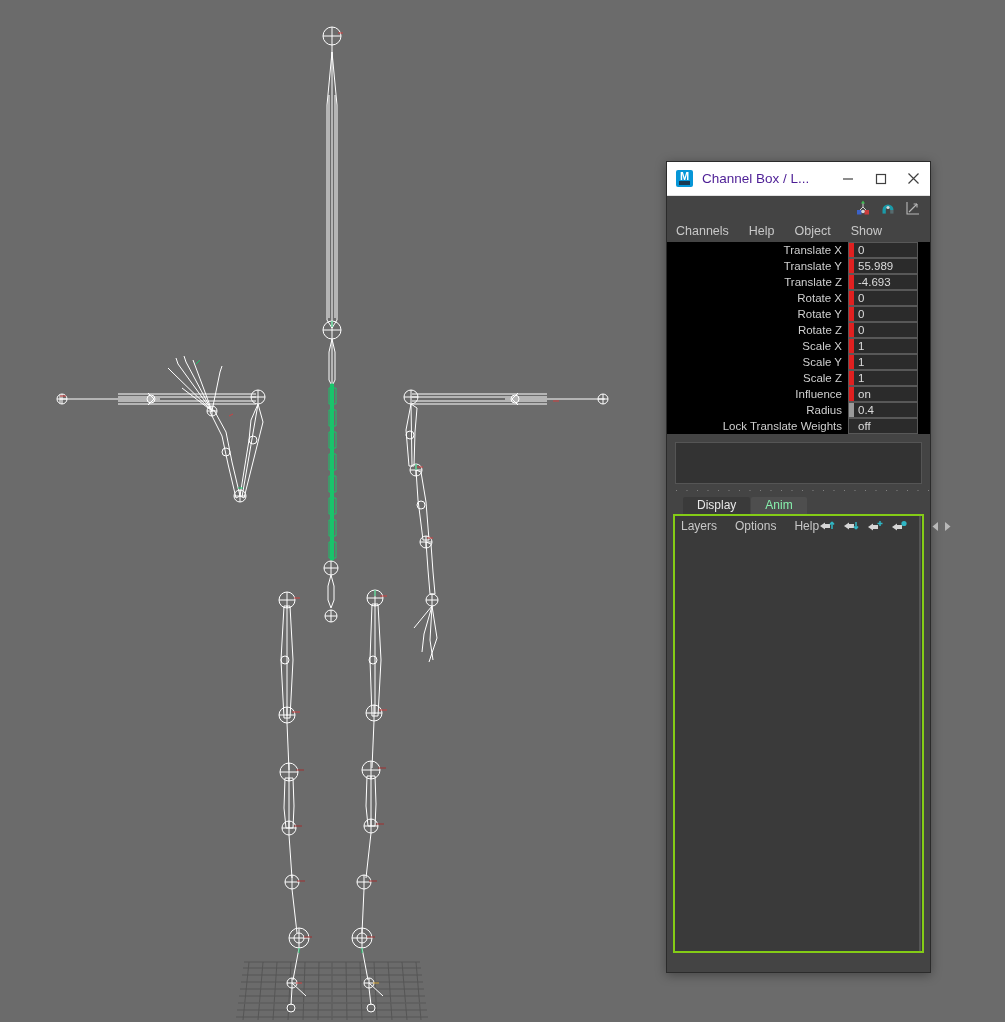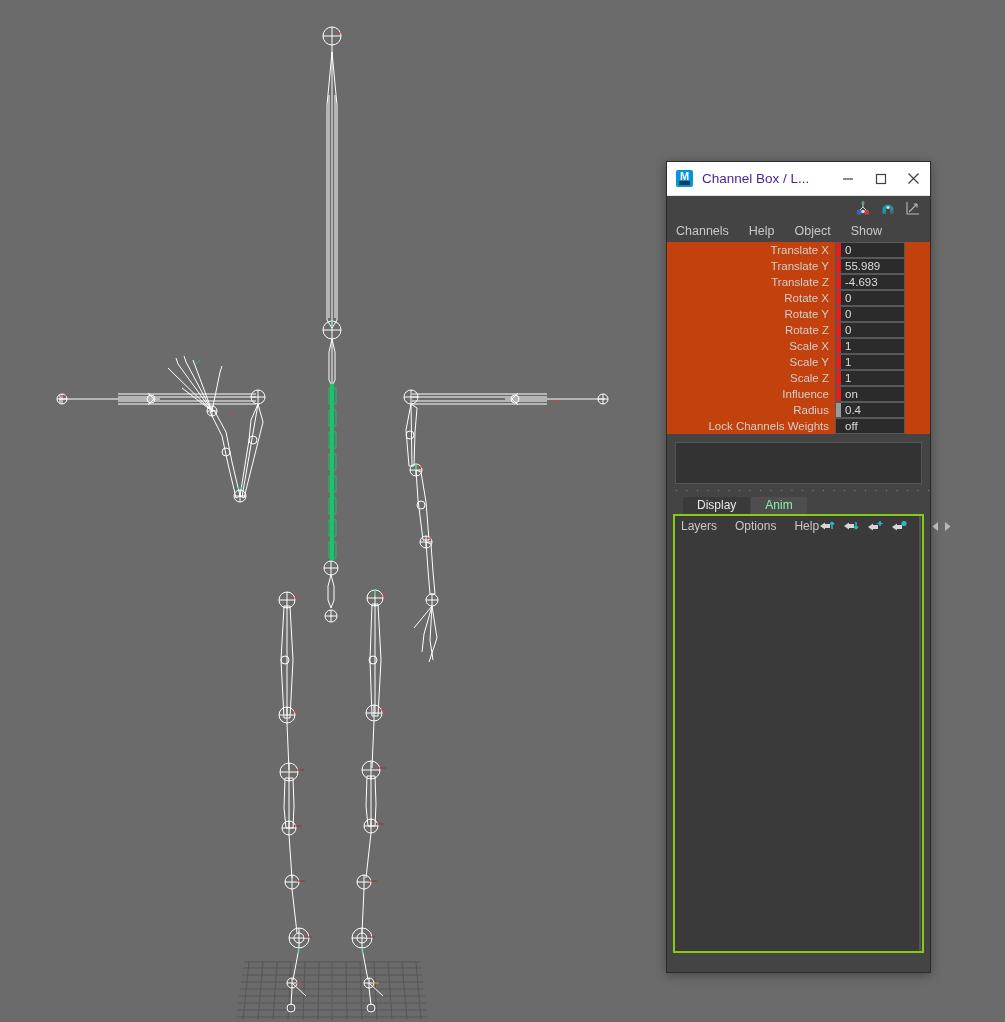--- a/index.html
+++ b/index.html
@@ -68,21 +68,21 @@
     height:22px;flex:0 0 auto;display:flex;align-items:center;
     padding-left:9px;gap:20px;background:#444444;
   }
   .cb-menubar span{font-size:12.5px;color:#c8c8c8;cursor:default;white-space:nowrap;}
 
   .cb-objname{
     flex:0 0 auto;padding:4px 0 3px 9px;
     font-size:11.5px;color:#c2c2c2;background:#444444;white-space:nowrap;
   }
 
-  .cb-attrs{flex:0 0 auto;background:#c2410c;padding-right:25px;}
+  .cb-attrs{flex:0 0 auto;background:#000000;padding-right:12px;}
   .attr-row{display:flex;align-items:stretch;height:16px;margin-bottom:0px;}
   .attr-label{
     flex:1 1 auto;text-align:right;padding-right:6px;
     font-size:11.5px;color:#cfcfcf;line-height:16px;white-space:nowrap;
     overflow:hidden;
   }
   .attr-field{
     width:70px;flex:0 0 auto;display:flex;align-items:stretch;
     background:#2b2b2b;border:1px solid #585858;box-sizing:border-box;
   }
@@ -512,21 +512,21 @@
       </div>
     </div>
     <div class="attr-row">
       <div class="attr-label">Radius</div>
       <div class="attr-field">
         <div class="attr-key grey"></div>
         <div class="attr-val">0.4</div>
       </div>
     </div>
     <div class="attr-row">
-      <div class="attr-label">Lock Channels Weights</div>
+      <div class="attr-label">Lock Translate Weights</div>
       <div class="attr-field">
         <div class="attr-key none"></div>
         <div class="attr-val">off</div>
       </div>
     </div>
   </div>
 
   <div class="cb-blank"></div>
 
   <div class="cb-dots">· · · · · · · · · · · · · · · · · · · · · · · · · · · ·</div>

